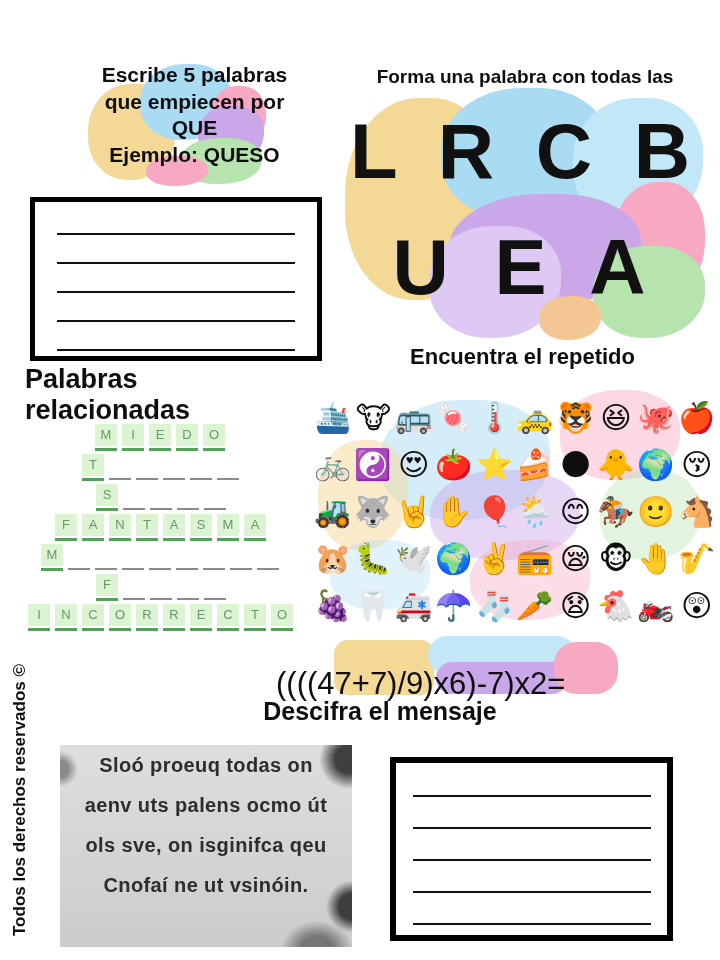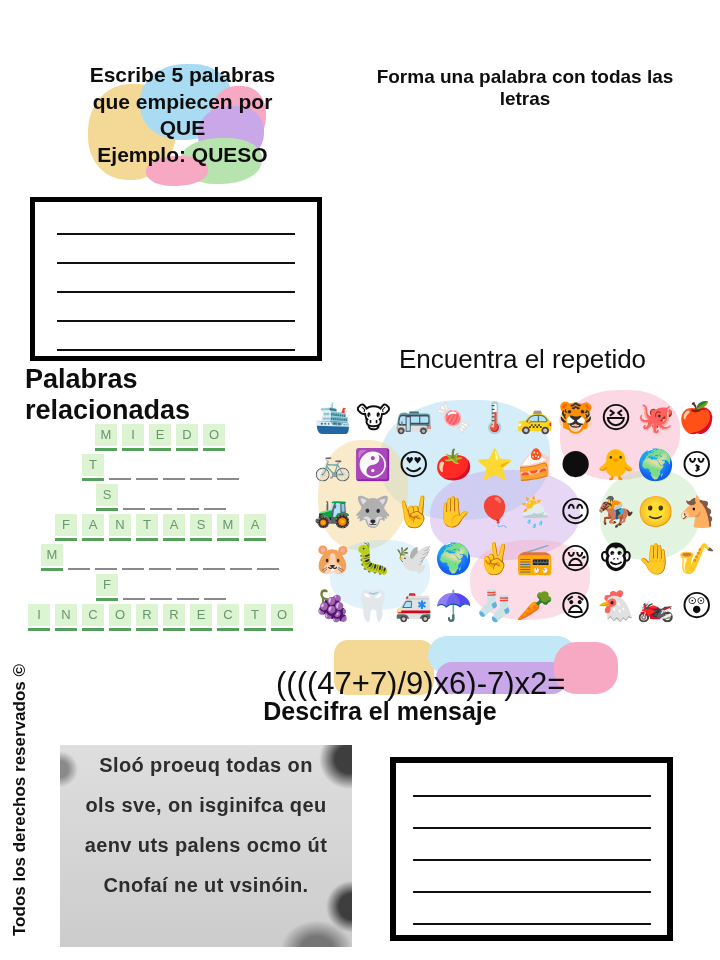--- a/index.html
+++ b/index.html
@@ -6,21 +6,21 @@
   #page{position:relative;width:720px;height:960px;background:#fff;overflow:hidden;
         font-family:"Liberation Sans",sans-serif;color:#0e0e0e;}
   .blob{position:absolute;border-radius:48% 42% 50% 44%;}
 
   
   .header{position:absolute;left:20px;top:20px;right:22px;display:flex;align-items:flex-end;font-weight:bold;font-size:21px;}
   .header-line{flex:1;border-bottom:3px solid #000;display:flex;margin-left:5px;height:27px;}
   .fecha{margin-left:56%;white-space:nowrap;}
 
   
-  .task1{position:absolute;left:60px;top:62px;width:245px;text-align:center;
+  .task1{position:absolute;left:72px;top:62px;width:245px;text-align:center;
          font-weight:bold;font-size:21px;line-height:26.5px;z-index:2;}
   .mini-brain{position:absolute;left:80px;top:62px;width:195px;height:125px;z-index:1;}
 
   
   .wbox{position:absolute;background:#fff;}
   #box1{left:30px;top:197px;width:282px;height:150px;border:5px solid #000;padding-top:4px;}
   #box2{left:390px;top:757px;width:271px;height:170px;border:6px solid #000;padding-top:2px;}
   .wline{border-bottom:2px solid #111;margin:0 auto;}
   #box1 .wline{width:238px;height:27px;}
   #box2 .wline{width:238px;height:30px;}
@@ -36,21 +36,21 @@
   .pr-title{position:absolute;left:25px;top:364px;width:280px;font-weight:bold;font-size:27px;}
   .cw{position:absolute;left:0;top:424px;width:330px;z-index:2;}
   .cw-row{display:flex;align-items:flex-end;height:27px;margin-bottom:3px;}
   .cell{width:22px;margin-right:5px;flex:none;}
   .cell.filled{border-bottom:3px solid var(--tile-underline);padding-bottom:2px;}
   .cell.filled .tl{height:22px;background:var(--tile-bg);color:var(--tile-letter);
       font-size:13px;line-height:22px;text-align:center;font-family:"Liberation Sans",sans-serif;}
   .cell.blank{height:0;border-bottom:2px solid var(--dash);margin-bottom:1px;}
 
   
-  .er-title{position:absolute;left:340px;top:344px;width:365px;text-align:center;font-weight:normal;font-size:26px;}
+  .er-title{position:absolute;left:340px;top:344px;width:365px;text-align:center;font-weight:bold;font-size:22px;}
   .grid-bg{position:absolute;left:314px;top:390px;width:402px;height:240px;z-index:1;}
   .emoji-grid{position:absolute;left:314px;top:394px;width:402px;z-index:2;}
   .emoji-row{display:flex;justify-content:space-between;height:47px;align-items:center;}
   .emoji-cell{width:38px;text-align:center;font-size:30px;line-height:38px;
       font-family:"DejaVu Sans",sans-serif;}
 
   
   .calc-title{position:absolute;left:88px;top:652px;font-weight:bold;font-size:25px;z-index:2;}
   .calc-bg{position:absolute;left:330px;top:634px;width:290px;height:64px;z-index:1;}
   .calc-expr{position:absolute;left:276px;top:666px;font-size:31px;font-weight:400;z-index:2;letter-spacing:0;}
@@ -92,20 +92,32 @@
   </div>
   <div id="box1" class="wbox">
       <div class="wline"></div>
       <div class="wline"></div>
       <div class="wline"></div>
       <div class="wline"></div>
       <div class="wline"></div>
     </div>
 
   <div class="fw-title">Forma una palabra con todas las letras</div>
+  <div class="brain">
+    <div class="blob" style="left:0;top:8px;width:152px;height:202px;background:var(--pastel-yellow);"></div>
+    <div class="blob" style="left:96px;top:-2px;width:168px;height:132px;background:var(--pastel-blue);"></div>
+    <div class="blob" style="left:228px;top:8px;width:130px;height:128px;background:var(--pastel-lightblue);"></div>
+    <div class="blob" style="left:268px;top:92px;width:92px;height:118px;background:var(--pastel-pink);"></div>
+    <div class="blob" style="left:104px;top:104px;width:192px;height:112px;background:var(--pastel-purple);"></div>
+    <div class="blob" style="left:84px;top:136px;width:132px;height:112px;background:var(--pastel-lavender);"></div>
+    <div class="blob" style="left:248px;top:156px;width:112px;height:92px;background:var(--pastel-green);"></div>
+    <div class="blob" style="left:194px;top:206px;width:62px;height:44px;background:var(--pastel-orange);"></div>
+    <div id="bl1" class="brain-letters">L R C B</div>
+    <div id="bl2" class="brain-letters">U E A</div>
+  </div>
 
   <div class="pr-title">Palabras relacionadas</div>
   <div class="cw" id="crossword">
       <div class="cw-row" style="margin-left: 95px;">
         <div class="cell filled">
           <div class="tl">M</div>
         </div>
         <div class="cell filled">
           <div class="tl">I</div>
         </div>
@@ -298,22 +310,22 @@
     <div class="blob" style="left:98px;top:2px;width:148px;height:38px;background:var(--pastel-lightblue);border-radius:19px;"></div>
     <div class="blob" style="left:106px;top:28px;width:132px;height:32px;background:var(--pastel-purple);border-radius:16px;"></div>
     <div class="blob" style="left:224px;top:8px;width:64px;height:52px;background:var(--pastel-pink);border-radius:22px;"></div>
   </div>
   <div class="calc-expr">((((47+7)/9)x6)-7)x2=</div>
 
   <div class="dm-title">Descifra el mensaje</div>
   <div class="msg-box">
     <div class="msg-text" id="msgText">
         <div>Sloó proeuq todas on</div>
+        <div>aenv uts palens ocmo út</div>
         <div>ols sve, on isginifca qeu</div>
-        <div>aenv uts palens ocmo út</div>
         <div>Cnofaí ne ut vsinóin.</div>
       </div>
   </div>
   <div id="box2" class="wbox">
       <div class="wline"></div>
       <div class="wline"></div>
       <div class="wline"></div>
       <div class="wline"></div>
       <div class="wline"></div>
     </div>

